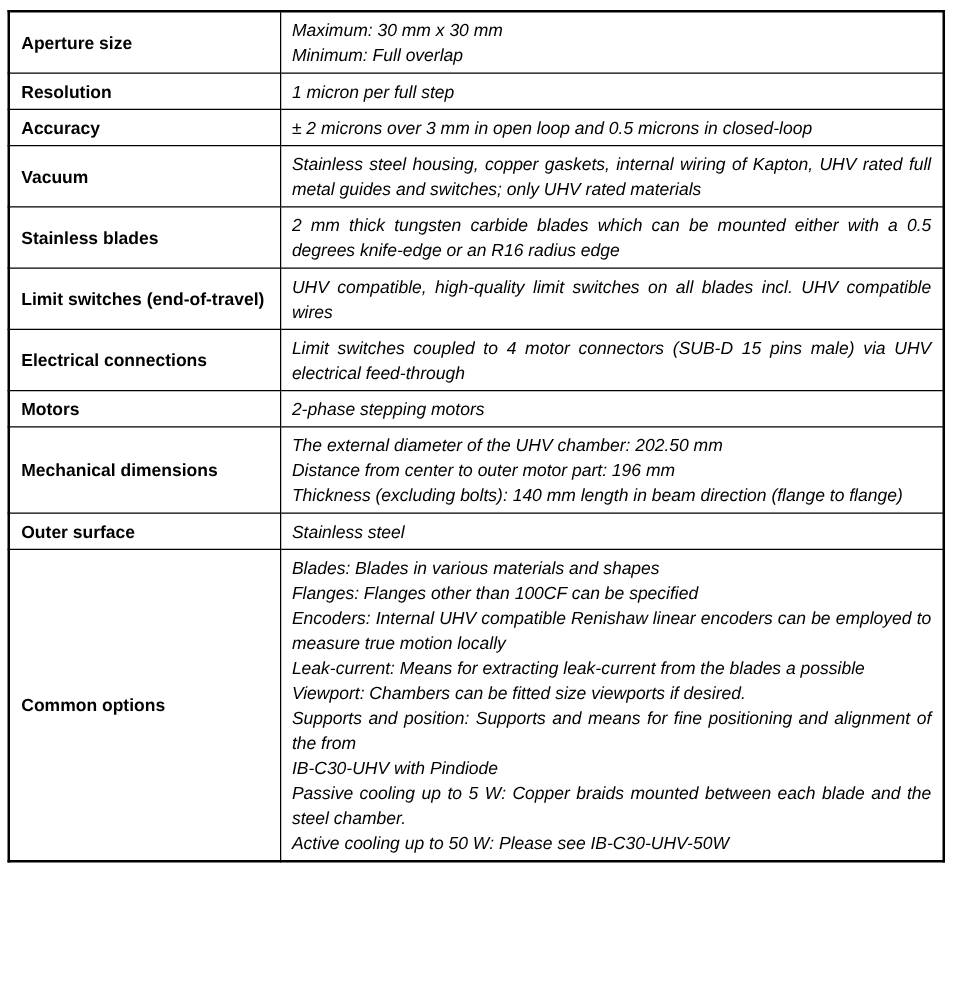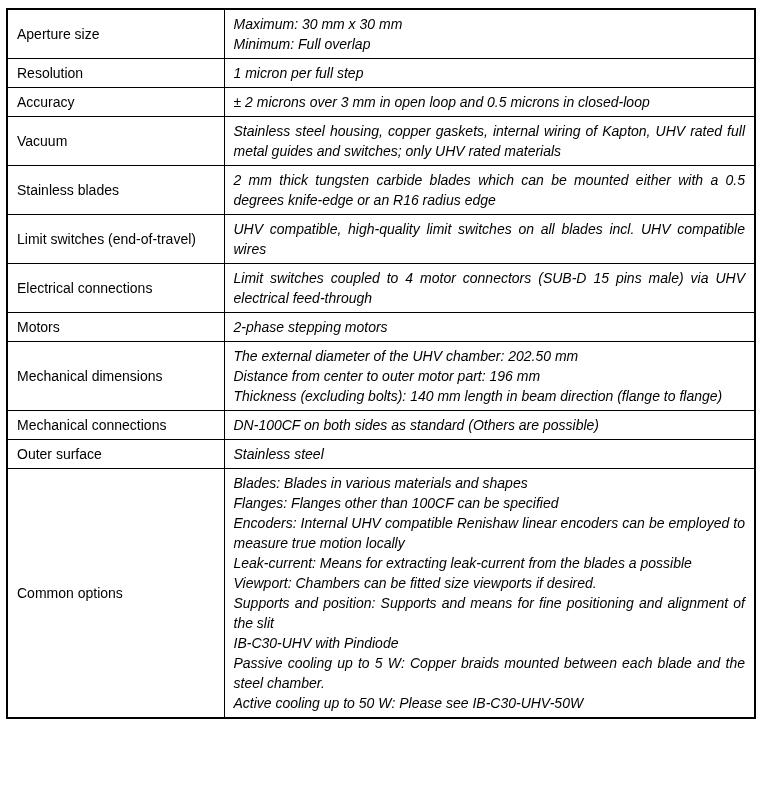--- a/index.html
+++ b/index.html
@@ -22,21 +22,21 @@
     border: 2px solid #000000;
   }
   td {
     border: 1px solid #000000;
     padding: 4px 9px;
     font-size: 14px;
     line-height: 20px;
     vertical-align: middle;
   }
   td.label {
-    font-weight: normal;
+    font-weight: bold;
     padding-right: 4px;
   }
   td.value .line {
     text-align: justify;
     font-style: italic;
   }
 </style>
 </head>
 <body>
 
@@ -97,39 +97,33 @@
       </tr>
       <tr>
         <td class="label">Mechanical dimensions</td>
         <td class="value">
           <div class="line">The external diameter of the UHV chamber: 202.50 mm</div>
           <div class="line">Distance from center to outer motor part: 196 mm</div>
           <div class="line">Thickness (excluding bolts): 140 mm length in beam direction (flange to flange)</div>
         </td>
       </tr>
       <tr>
-        <td class="label">Mechanical connections</td>
-        <td class="value">
-          <div class="line">DN-100CF on both sides as standard (Others are possible)</div>
-        </td>
-      </tr>
-      <tr>
         <td class="label">Outer surface</td>
         <td class="value">
           <div class="line">Stainless steel</div>
         </td>
       </tr>
       <tr>
         <td class="label">Common options</td>
         <td class="value">
           <div class="line">Blades: Blades in various materials and shapes</div>
           <div class="line">Flanges: Flanges other than 100CF can be specified</div>
           <div class="line">Encoders: Internal UHV compatible Renishaw linear encoders can be employed to measure true motion locally</div>
           <div class="line">Leak-current: Means for extracting leak-current from the blades a possible</div>
           <div class="line">Viewport: Chambers can be fitted size viewports if desired.</div>
-          <div class="line">Supports and position: Supports and means for fine positioning and alignment of the slit</div>
+          <div class="line">Supports and position: Supports and means for fine positioning and alignment of the from</div>
           <div class="line">IB-C30-UHV with Pindiode</div>
           <div class="line">Passive cooling up to 5 W: Copper braids mounted between each blade and the steel chamber.</div>
           <div class="line">Active cooling up to 50 W: Please see IB-C30-UHV-50W</div>
         </td>
       </tr>
     </tbody>
 </table>
 
 </body></html>

